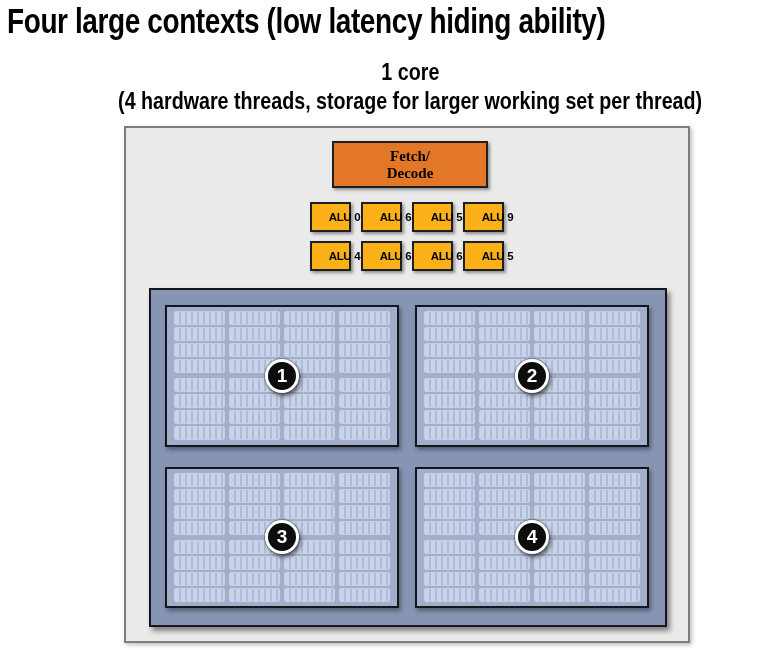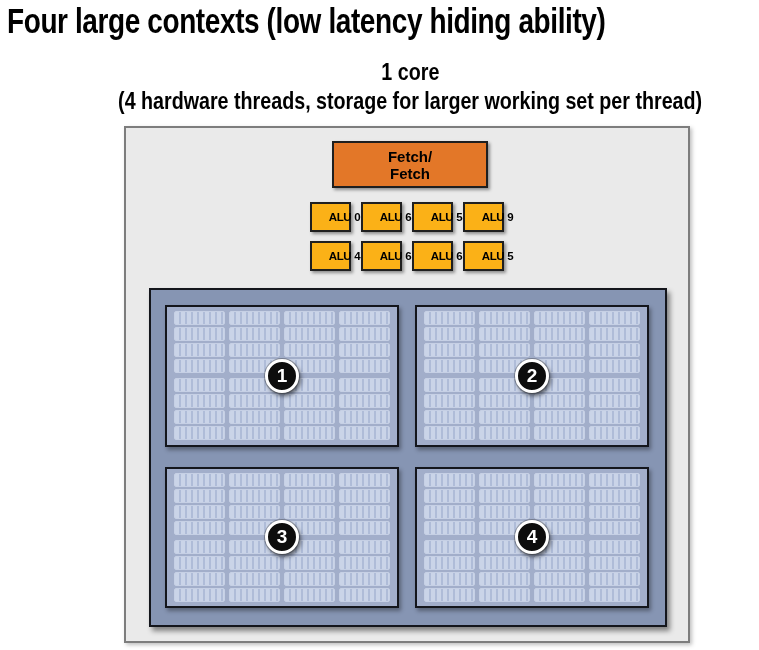--- a/index.html
+++ b/index.html
@@ -38,21 +38,21 @@
     position:absolute;left:124px;top:126px;width:566px;height:517px;
     background:var(--core-fill);border:2px solid #7d7d7d;
     box-shadow:2px 2px 4px rgba(0,0,0,0.25);
   }
 
   .fetch{
     position:absolute;left:206px;top:13px;width:156px;height:47px;
     background:var(--fetch-decode-fill);border:2px solid #1f1f1f;
     box-shadow:2px 2px 3px rgba(0,0,0,0.4);
     display:flex;flex-direction:column;align-items:center;justify-content:center;
-    font-weight:bold;font-size:15px;line-height:17px;
+    font-weight:bold;font-size:15px;line-height:17px;font-family:Liberation Serif, serif;
   }
 
   .alu-row{position:absolute;left:184px;display:flex;gap:10px;}
   .alu-row.row1{top:74px;}
   .alu-row.row2{top:113px;}
   .alu{
     width:41px;height:30px;background:var(--alu-fill);border:2px solid #1f1f1f;
     box-shadow:2px 2px 3px rgba(0,0,0,0.4);
     display:flex;align-items:center;justify-content:center;
     font-weight:bold;font-size:11.5px;letter-spacing:-0.3px;white-space:nowrap;padding-left:28px;
@@ -100,21 +100,21 @@
 
   <div class="caption">
     <div class="cap-line">1 core</div>
     <div class="cap-line">(4 hardware threads, storage for larger working set per thread)</div>
   </div>
 
   <div class="core">
 
     <div class="fetch">
       <span>Fetch/</span>
-      <span>Fetch</span>
+      <span>Decode</span>
     </div>
 
     <div class="alu-row row1">
       <div class="alu">ALU 0</div>
       <div class="alu">ALU 6</div>
       <div class="alu">ALU 5</div>
       <div class="alu">ALU 9</div>
     </div>
     <div class="alu-row row2">
       <div class="alu">ALU 4</div>

